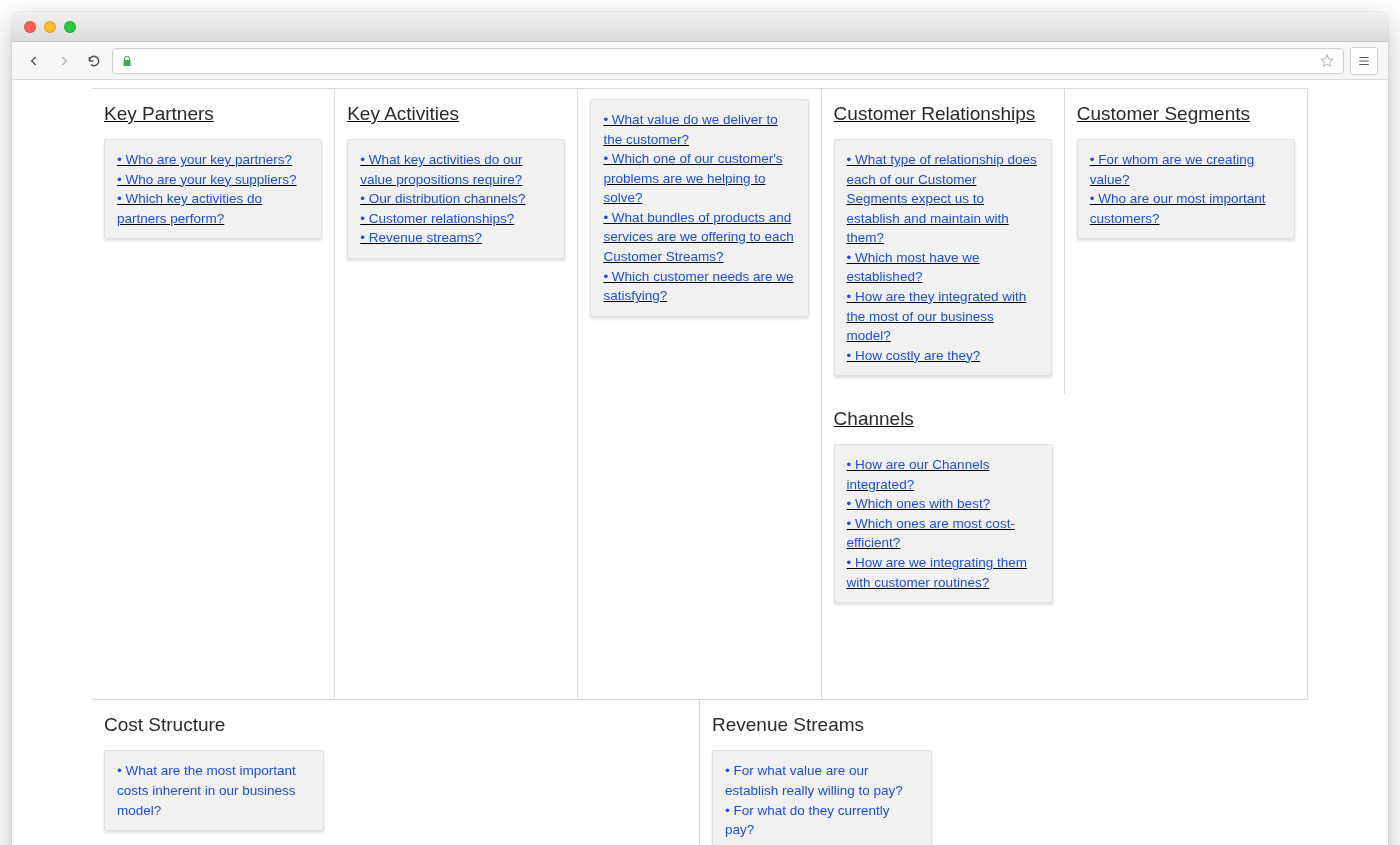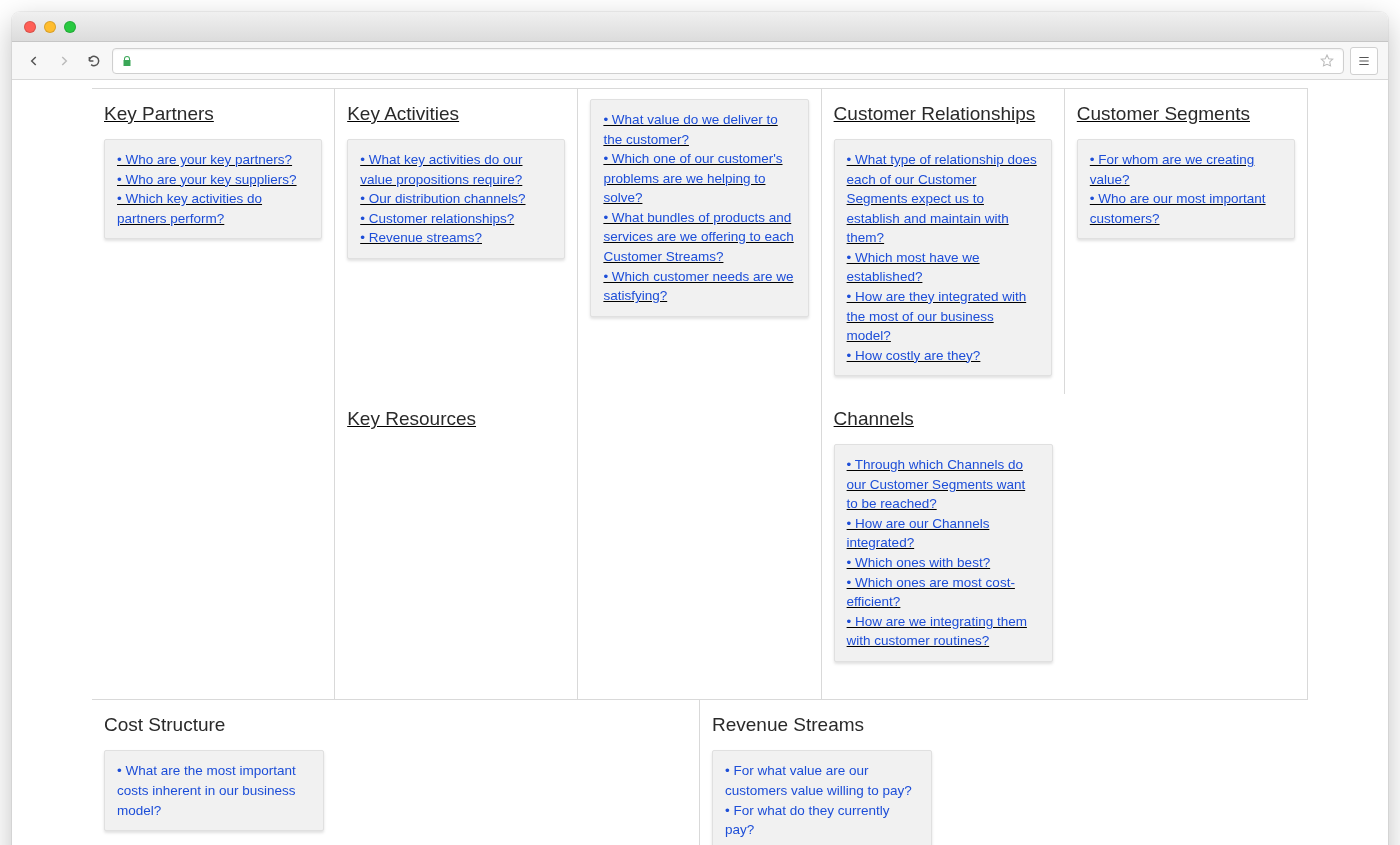--- a/index.html
+++ b/index.html
@@ -228,47 +228,45 @@
 
         <div class="cell span2">
           <h2>Customer Segments</h2>
           <div class="card">
               <span class="line">• For whom are we creating value?</span>
               <span class="line">• Who are our most important customers?</span>
             </div>
         </div>
 
         <div class="cell">
-          <h2>Key Resources</h2>
         </div>
 
         <div class="cell">
           <h2>Channels</h2>
           <div class="card">
-              <span class="line">• Through which Channels do our Customer Segments want to be reached?</span>
               <span class="line">• How are our Channels integrated?</span>
               <span class="line">• Which ones with best?</span>
               <span class="line">• Which ones are most cost-efficient?</span>
               <span class="line">• How are we integrating them with customer routines?</span>
             </div>
         </div>
 
       </div>
 
       <div class="bmc-bottom">
         <div class="cell">
           <h2>Cost Structure</h2>
           <div class="card">
               <span class="line">• What are the most important costs inherent in our business model?</span>
             </div>
         </div>
         <div class="cell" style="border-right:none">
           <h2>Revenue Streams</h2>
           <div class="card">
-              <span class="line">• For what value are our customers value willing to pay?</span>
+              <span class="line">• For what value are our establish really willing to pay?</span>
               <span class="line">• For what do they currently pay?</span>
             </div>
         </div>
       </div>
 
     </div>
   </div>
 </div>
 
 </body></html>

